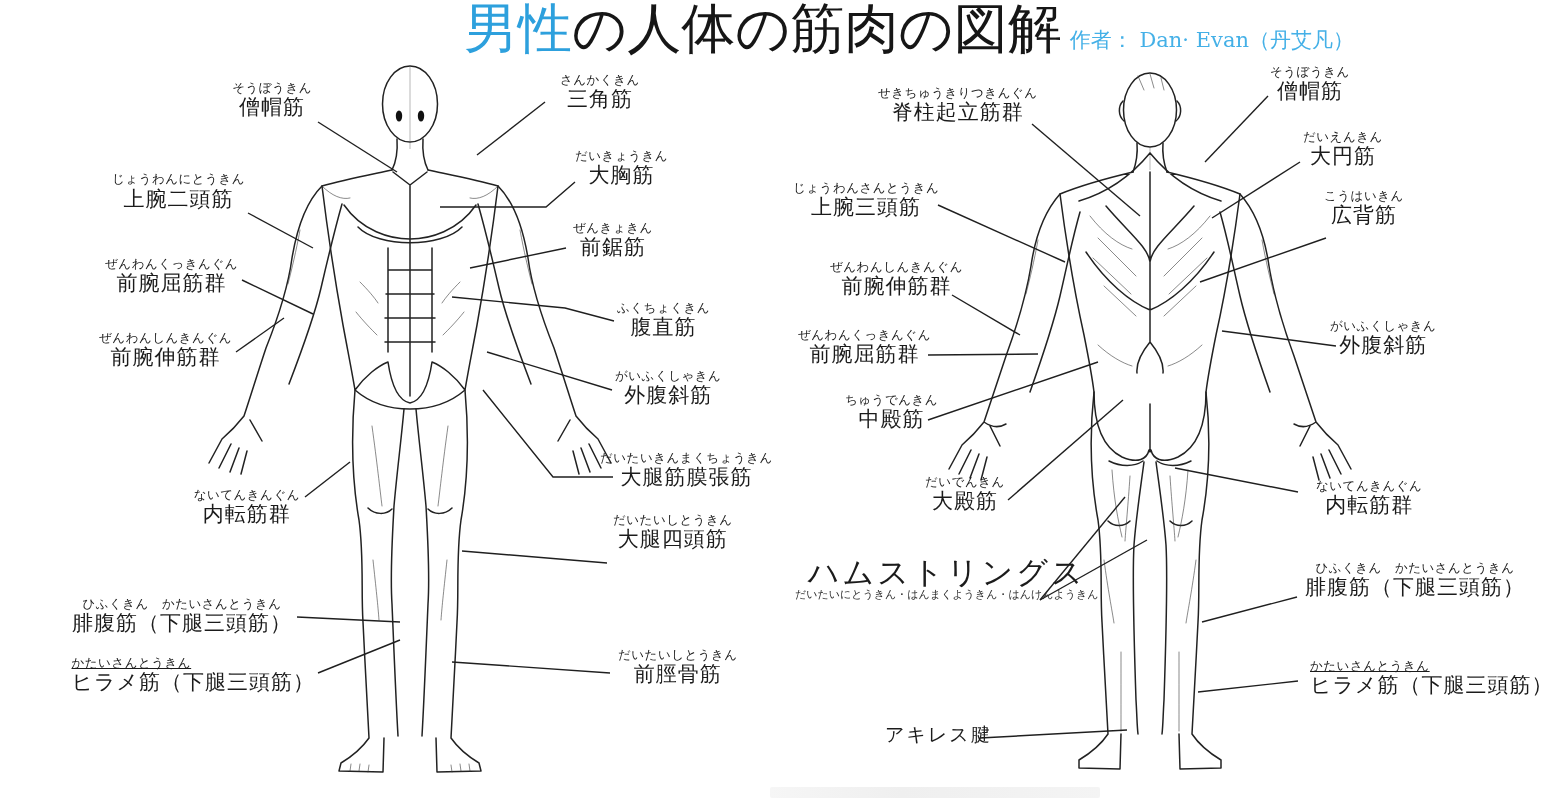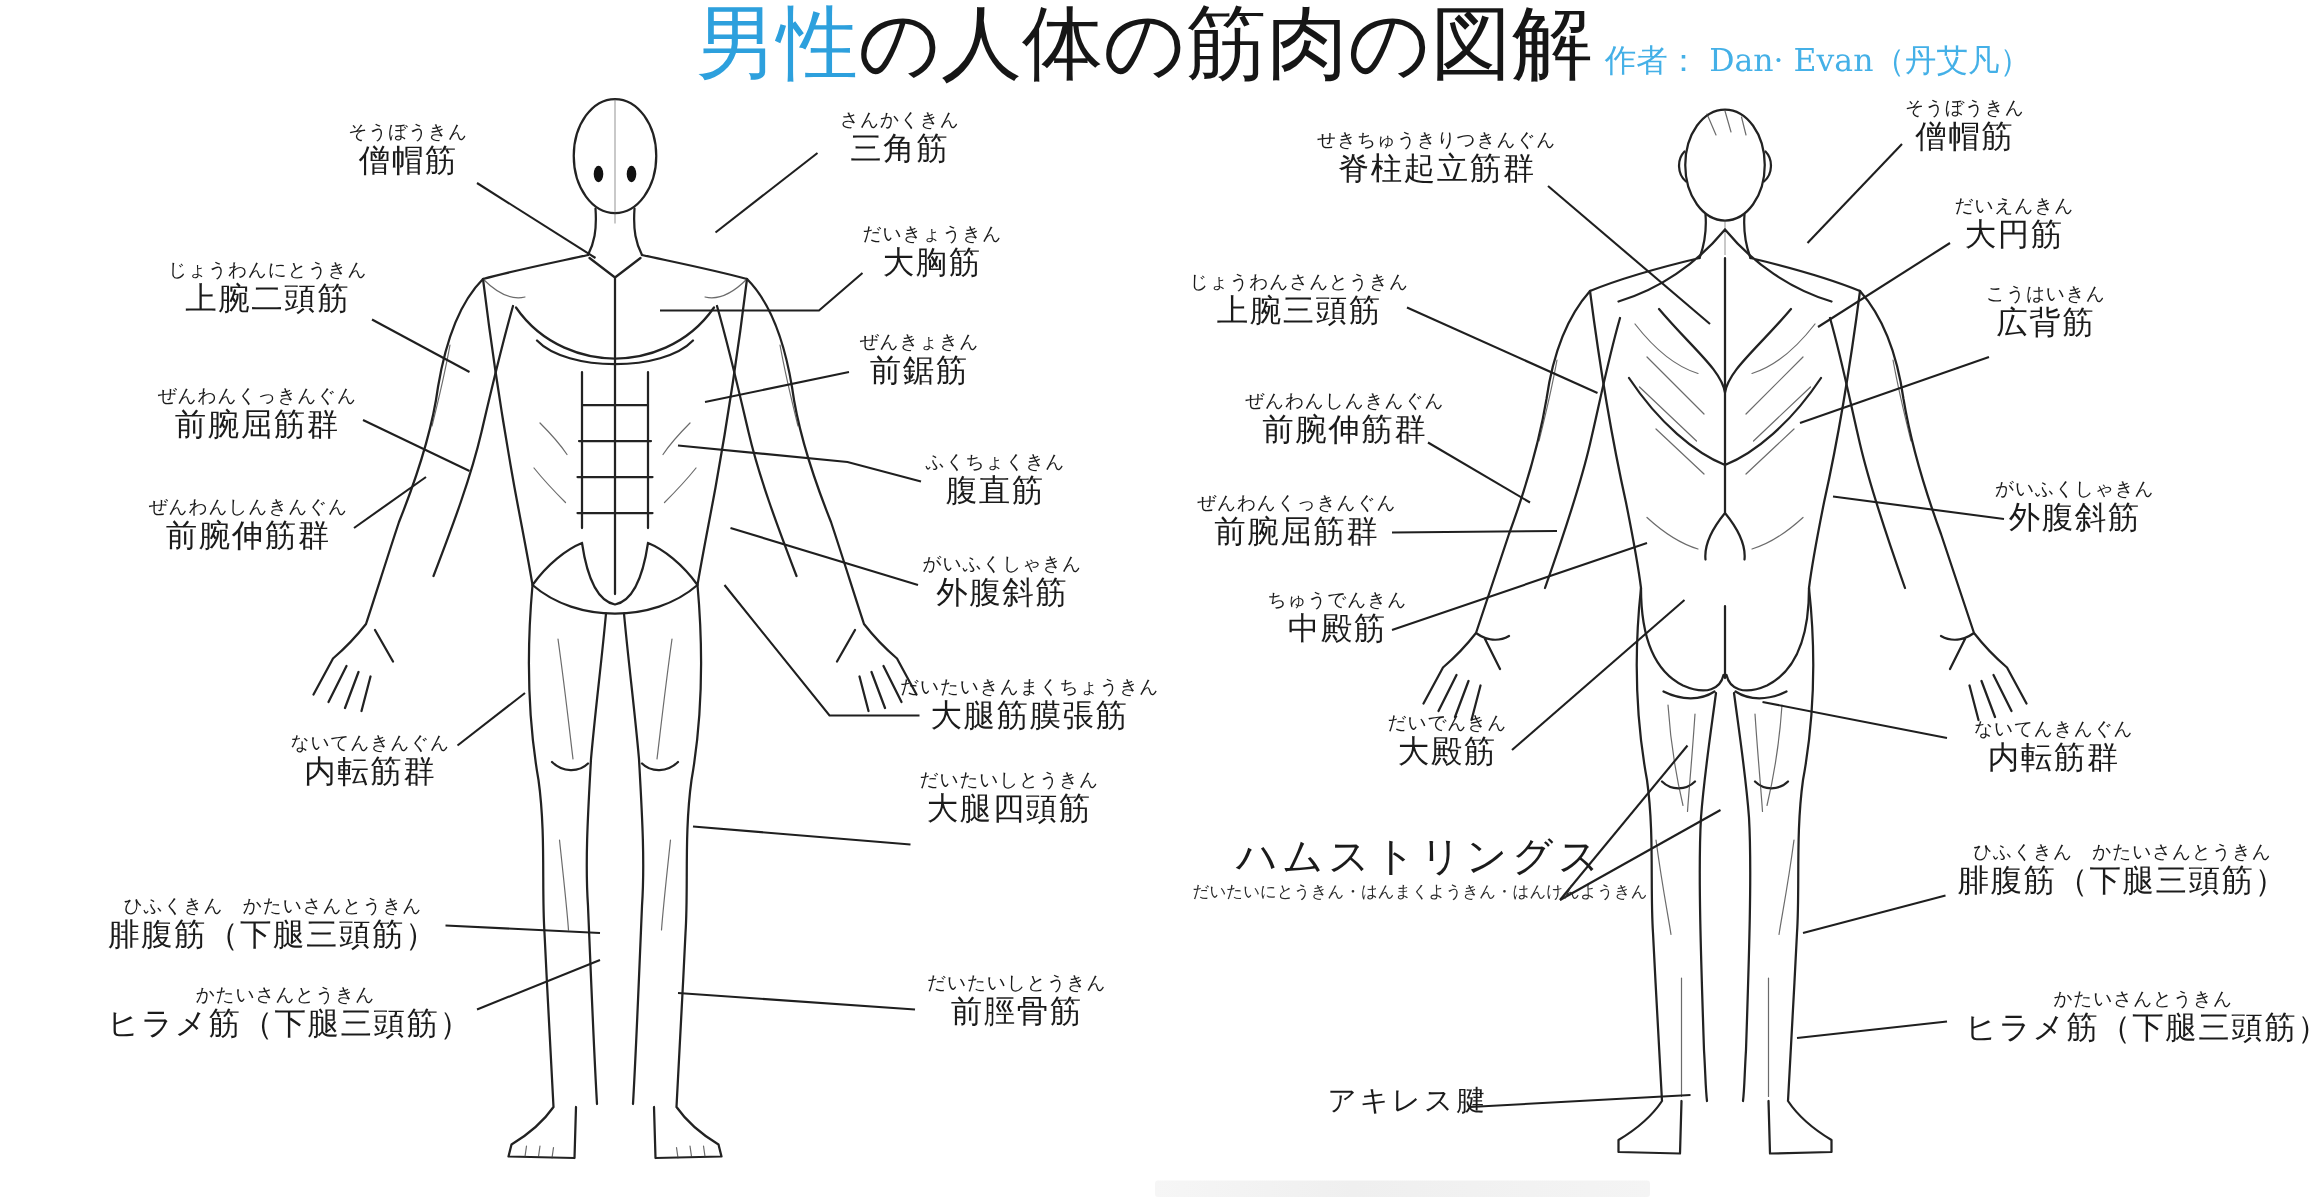--- a/index.html
+++ b/index.html
@@ -13,23 +13,23 @@
   
   #art{position:absolute;left:0;top:0;}
   #art .ink{fill:none;stroke:#222;stroke-width:1.5;stroke-linecap:round;stroke-linejoin:round;}
   #art .thin{fill:none;stroke:#3a3a3a;stroke-width:0.8;opacity:.75;stroke-linecap:round;}
   #art .face{fill:none;stroke:#555;stroke-width:0.7;opacity:.6;}
   #art .skin{fill:#ffffff;stroke:#222;stroke-width:1.5;}
   #leader-lines polyline{fill:none;stroke:#1f1f1f;stroke-width:1.4;}
   
   .label{position:absolute;text-align:center;color:#1b1b1b;white-space:nowrap;}
   .label .ruby{font-size:12.5px;line-height:15px;letter-spacing:.5px;}
-  .label .ruby-r{text-align:center;padding-right:6px;}
+  .label .ruby-r{text-align:left;padding-right:6px;text-decoration:underline;}
   .label .main{font-size:21px;line-height:25px;letter-spacing:1px;}
-  .label .main.big{font-size:27px;line-height:32px;letter-spacing:3px;}
+  .label .main.big{font-size:31px;line-height:32px;letter-spacing:3px;}
   .label .main.med{font-size:19px;line-height:28px;letter-spacing:2px;}
   .label .sub{font-size:16.5px;line-height:23px;}
   .label .subruby{font-size:11px;line-height:14px;color:#2b2b2b;}
   
   .watermark{position:absolute;left:770px;top:787px;width:330px;height:11px;
              background:linear-gradient(90deg,#f6f6f6,#efefef 40%,#f4f4f4);border-radius:2px;}
 </style>
 </head>
 <body>
 
@@ -170,21 +170,21 @@
         <polyline points="1297,597 1202,622"></polyline>
         <polyline points="1298,681 1198,692"></polyline>
       </g>
   </svg>
 
   <div id="label-layer">
       <div class="label" style="right: 1236px; top: 80px;">
         <div class="ruby">そうぼうきん</div>
         <div class="main">僧帽筋</div>
       </div>
-      <div class="label" style="right: 1303px; top: 172px;">
+      <div class="label" style="right: 1303px; top: 172px; font-family: Liberation Serif, serif;">
         <div class="ruby">じょうわんにとうきん</div>
         <div class="main">上腕二頭筋</div>
       </div>
       <div class="label" style="right: 1310px; top: 256px;">
         <div class="ruby">ぜんわんくっきんぐん</div>
         <div class="main">前腕屈筋群</div>
       </div>
       <div class="label" style="right: 1316px; top: 330px;">
         <div class="ruby">ぜんわんしんきんぐん</div>
         <div class="main">前腕伸筋群</div>

